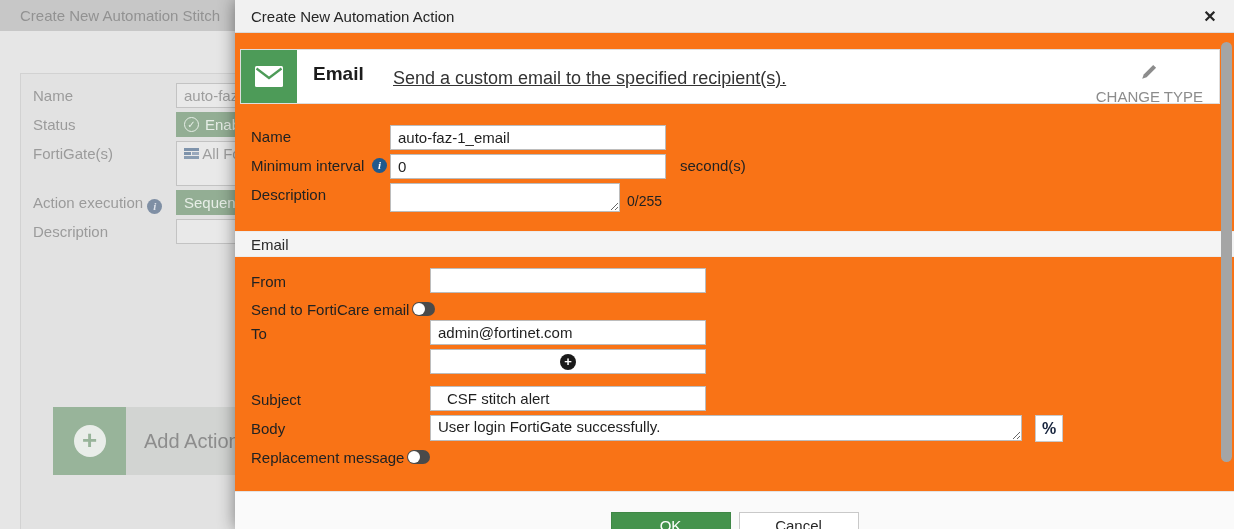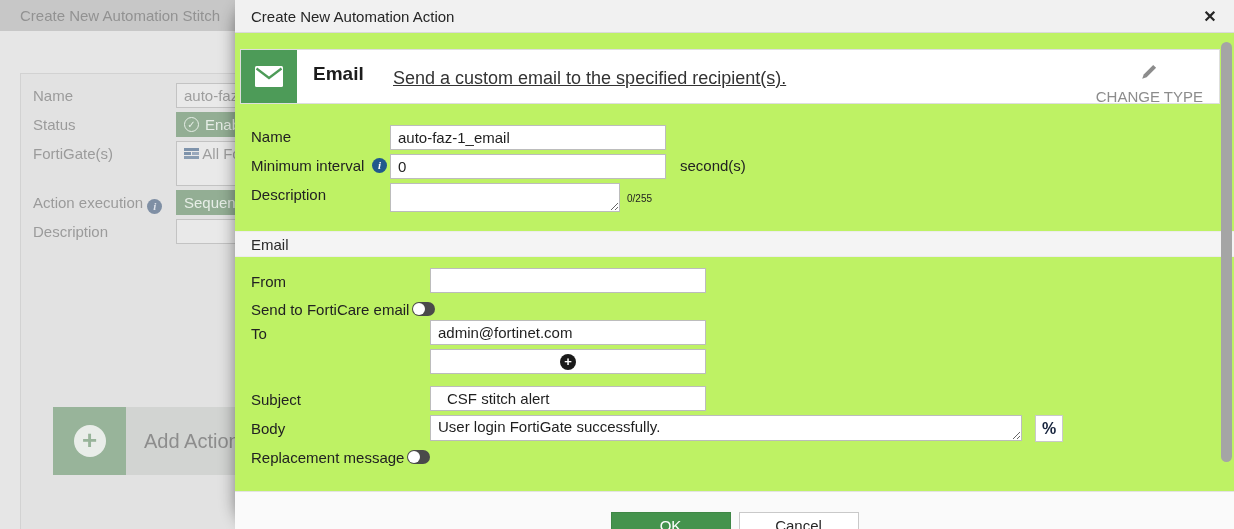--- a/index.html
+++ b/index.html
@@ -25,36 +25,36 @@
   .trigger-body { width:322px; height:70px; background:#dcdedc; padding:10px 0 0 16px; }
   .trigger-title { font-size:20px; color:#8a8a8a; }
   .trigger-sub { font-size:15px; color:#979797; margin-top:2px; }
   .addaction-card { position:absolute; left:32px; top:333px; height:68px; display:flex; }
   .addaction-icon-sq { width:73px; height:68px; background:#98b49a; display:flex; align-items:center; justify-content:center; }
   .addaction-body { width:240px; height:68px; background:#d2d4d2; display:flex; align-items:center; padding-left:18px; }
   .addaction-label { font-size:20px; color:#8d8d8d; }
   .plus-circle-light { width:32px; height:32px; border-radius:50%; background:#e9ede9; color:#98b49a; font-size:26px; font-weight:bold; text-align:center; line-height:30px; }
 
   
-  .modal { position:absolute; left:235px; top:0; width:999px; height:529px; background:#bef264; box-shadow:0 0 16px rgba(0,0,0,.45);border-radius:28px; }
+  .modal { position:absolute; left:235px; top:0; width:999px; height:529px; background:#f97316; box-shadow:0 0 16px rgba(0,0,0,.45); }
   .modal-header { position:absolute; left:0; top:0; width:999px; height:33px; background:#f1f1f1; border-bottom:1px solid #dadada; }
   .modal-title { position:absolute; left:16px; top:0; line-height:33px; font-size:15px; color:#262626; }
   .modal-close { position:absolute; right:10px; top:0; width:28px; height:33px; line-height:33px; text-align:center; font-size:16px; font-weight:bold; color:#262626; cursor:pointer; background:none; border:none; }
 
   .type-card { position:absolute; left:5px; top:49px; width:980px; height:55px; border:1px solid #dedede; background:#fff; }
   .type-icon-sq { position:absolute; left:0; top:0; width:56px; height:53px; background:#4d9b58; display:flex; align-items:center; justify-content:center; }
   .type-name { position:absolute; left:72px; top:13px; font-size:19px; font-weight:bold; color:#1c1c1c; }
   .type-desc { position:absolute; left:152px; top:18px; font-size:18px; color:#333;text-decoration:underline; }
   .change-type { position:absolute; right:16px; top:14px; display:flex; align-items:center; gap:8px; font-size:15px; color:#8c8c8c; background:none; border:none; cursor:pointer; font-family:inherit;flex-direction:column; }
 
   .f-lbl { position:absolute; font-size:15px; color:#222; white-space:nowrap; }
   .f-inp { position:absolute; height:25px; border:1px solid #bcbcbc; background:#fff; font-size:15px; color:#1f1f1f; padding:0 7px; font-family:inherit; }
   .f-area { position:absolute; border:1px solid #bcbcbc; background:#fff; font-size:15px; color:#1f1f1f; padding:2px 7px; font-family:inherit; resize:both; }
   .suffix { position:absolute; font-size:15px; color:#222; }
-  .counter { position:absolute; font-size:10px; color:#222; }
+  .counter { position:absolute; font-size:14px; color:#222; }
   .info-icon { position:absolute; width:15px; height:15px; border-radius:50%; background:#20598c; color:#fff; font-size:11px; font-weight:bold; font-style:italic; text-align:center; line-height:15px; font-family:"Liberation Serif", serif; cursor:pointer; }
   .section-bar { position:absolute; left:0; top:231px; width:999px; height:26px; background:#f4f4f4; border-top:1px solid #ececec; border-bottom:1px solid #ececec; }
   .section-bar span { position:absolute; left:16px; line-height:25px; font-size:15px; color:#2b2b2b; }
   .toggle { position:absolute; width:23px; height:14px; border-radius:8px; background:#4a4a4a; cursor:pointer; }
   .toggle::after { content:""; position:absolute; left:1px; top:1px; width:12px; height:12px; border-radius:50%; background:#fff; }
   .add-recipient { position:absolute; left:195px; top:349px; width:276px; height:25px; border:1px solid #bcbcbc; background:#fff; cursor:pointer; display:flex; align-items:center; justify-content:center; }
   .plus-dark { width:16px; height:16px; border-radius:50%; background:#1a1a1a; color:#fff; font-size:13px; font-weight:bold; line-height:16px; text-align:center; }
   .pct-btn { position:absolute; left:800px; top:415px; width:28px; height:27px; border:1px solid #c9c9c9; background:#fff; font-size:16px; font-weight:bold; color:#16233c; cursor:pointer; font-family:inherit; }
 
   .modal-footer { position:absolute; left:0; top:491px; width:999px; height:38px; background:#fafafa; border-top:1px solid #e3e3e3; display:flex; justify-content:center; align-items:flex-start; gap:8px; padding-top:20px; }

